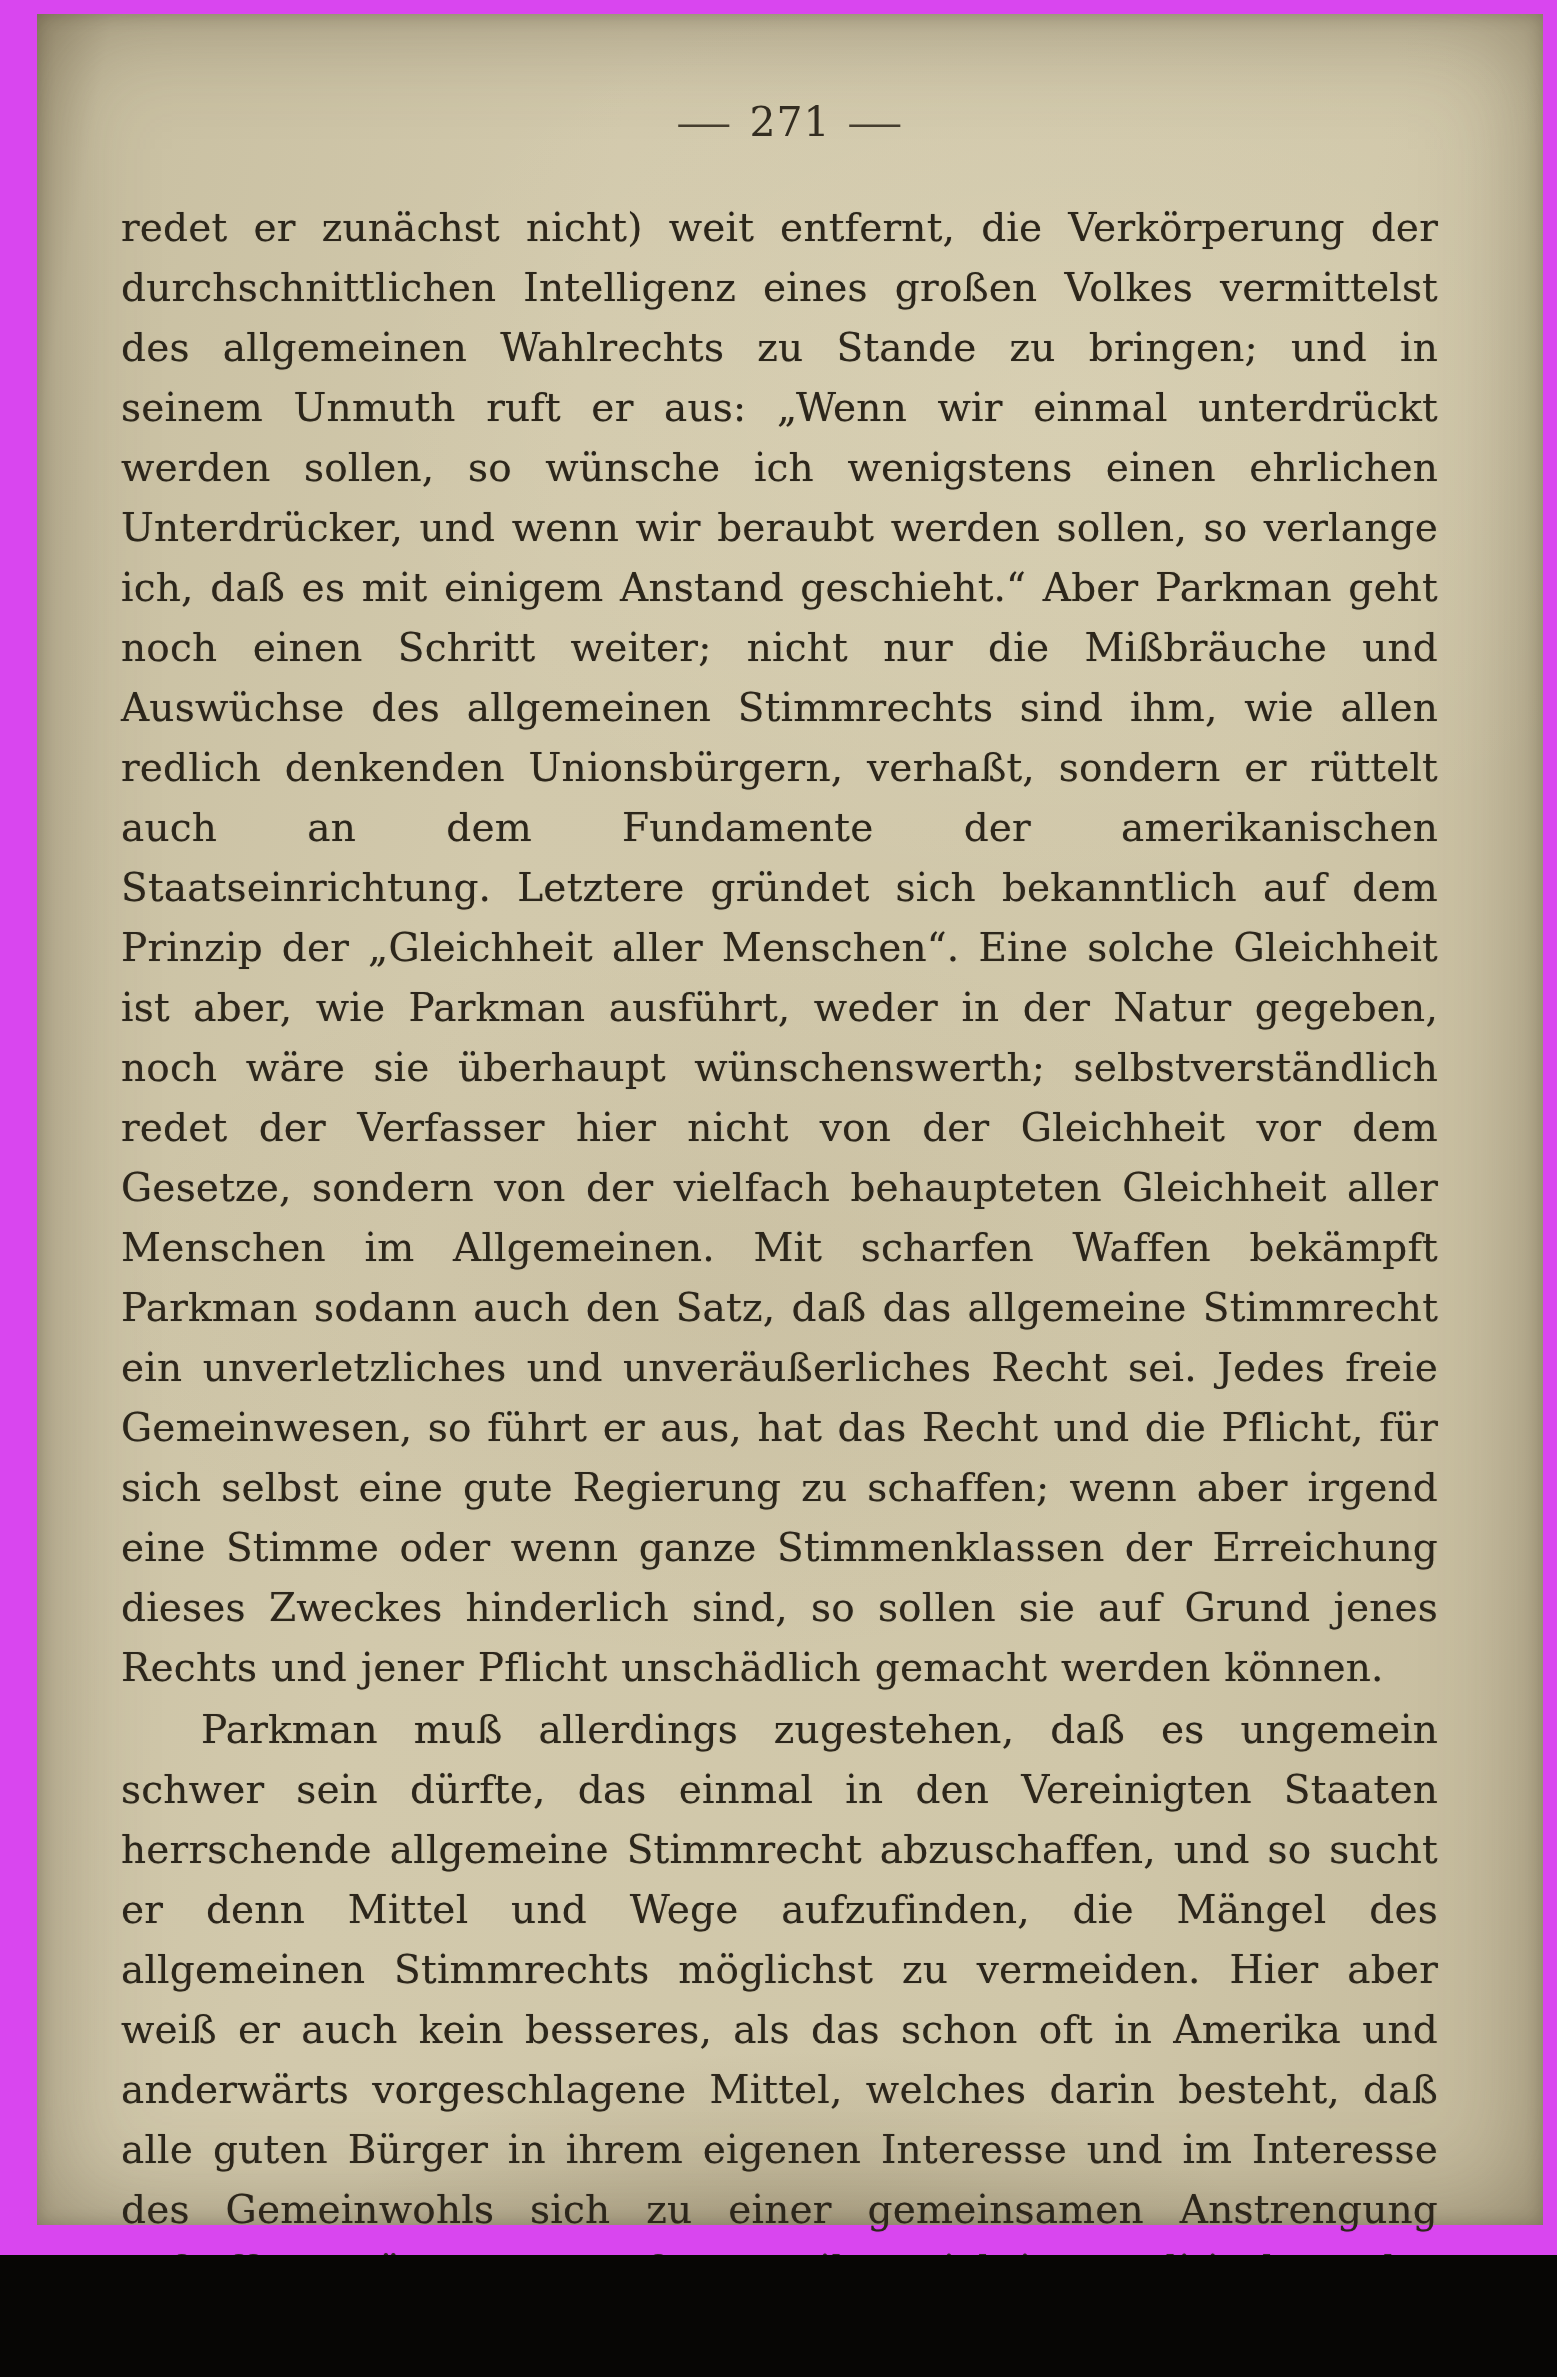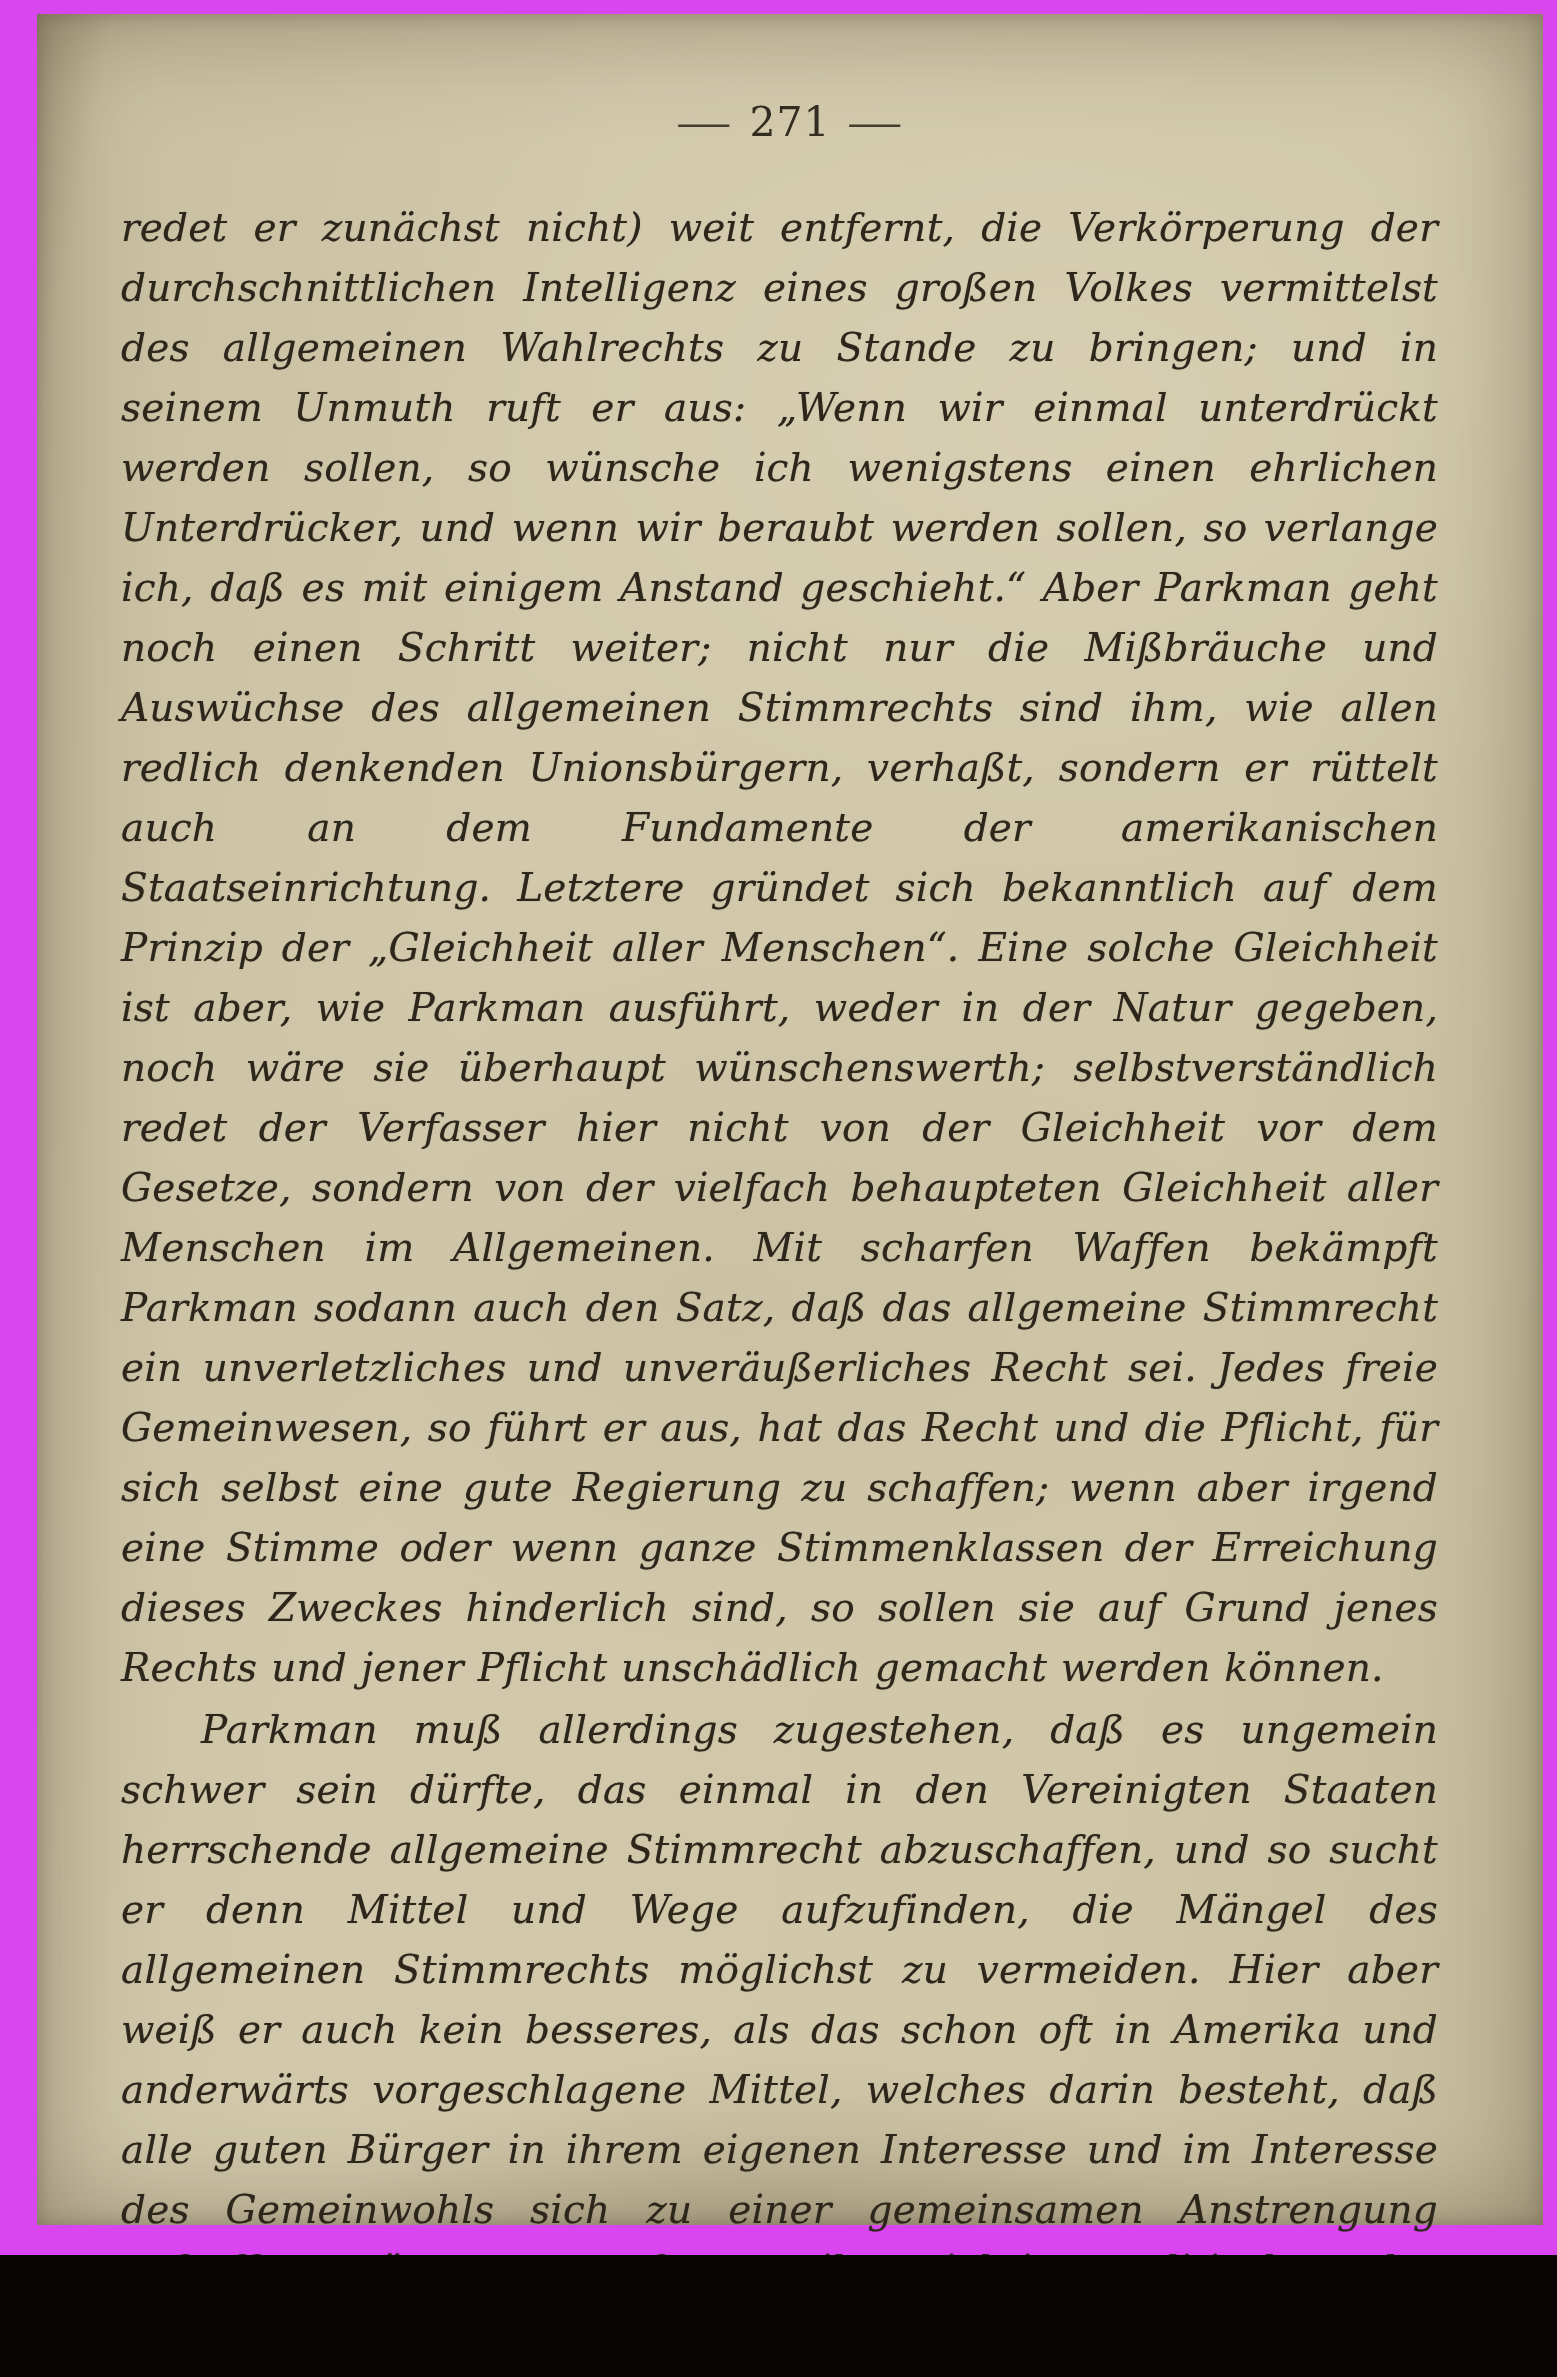--- a/index.html
+++ b/index.html
@@ -52,21 +52,20 @@
   }
   .para {
     margin: 0;
     text-align: justify;
     font-size: 39px;
     line-height: 60px;
     color: #2c261b;
     letter-spacing: 0.2px;
     word-spacing: 1.3px;
     text-shadow: 0 0 0.9px rgba(44,38,27,0.45);
-    font-style: italic;
   }
   .para.indented {
     text-indent: 80px;
     margin-top: 1.7px;
   }
 </style>
 </head>
 <body>
 
 <div class="scan">

